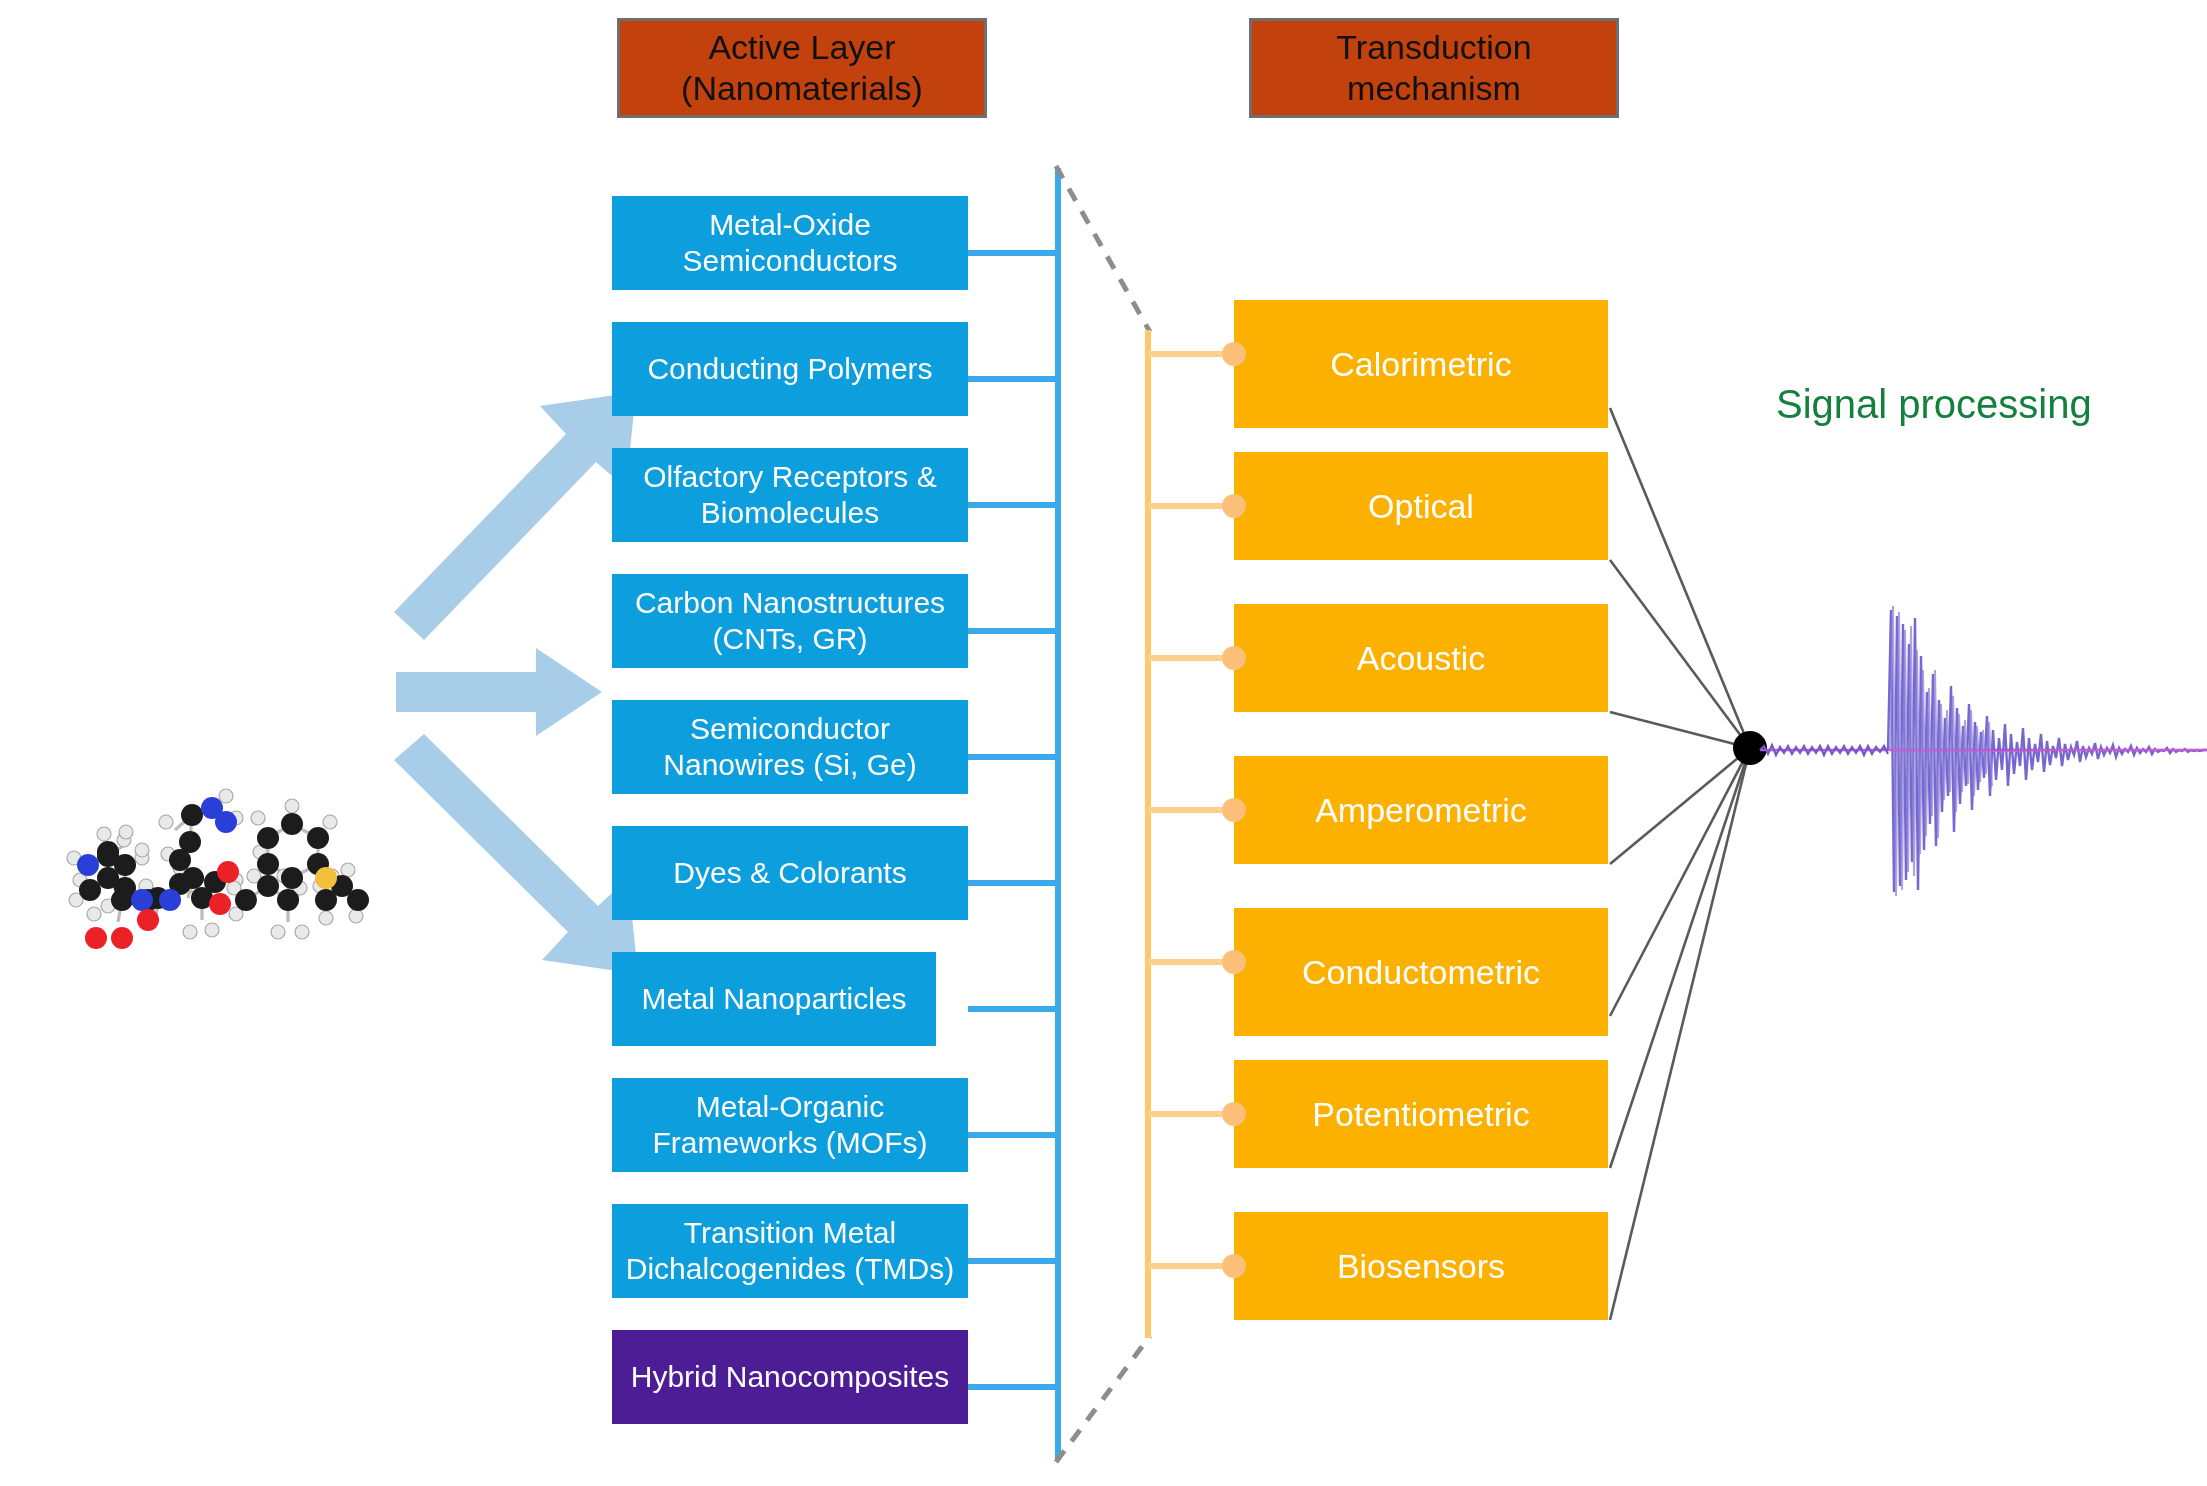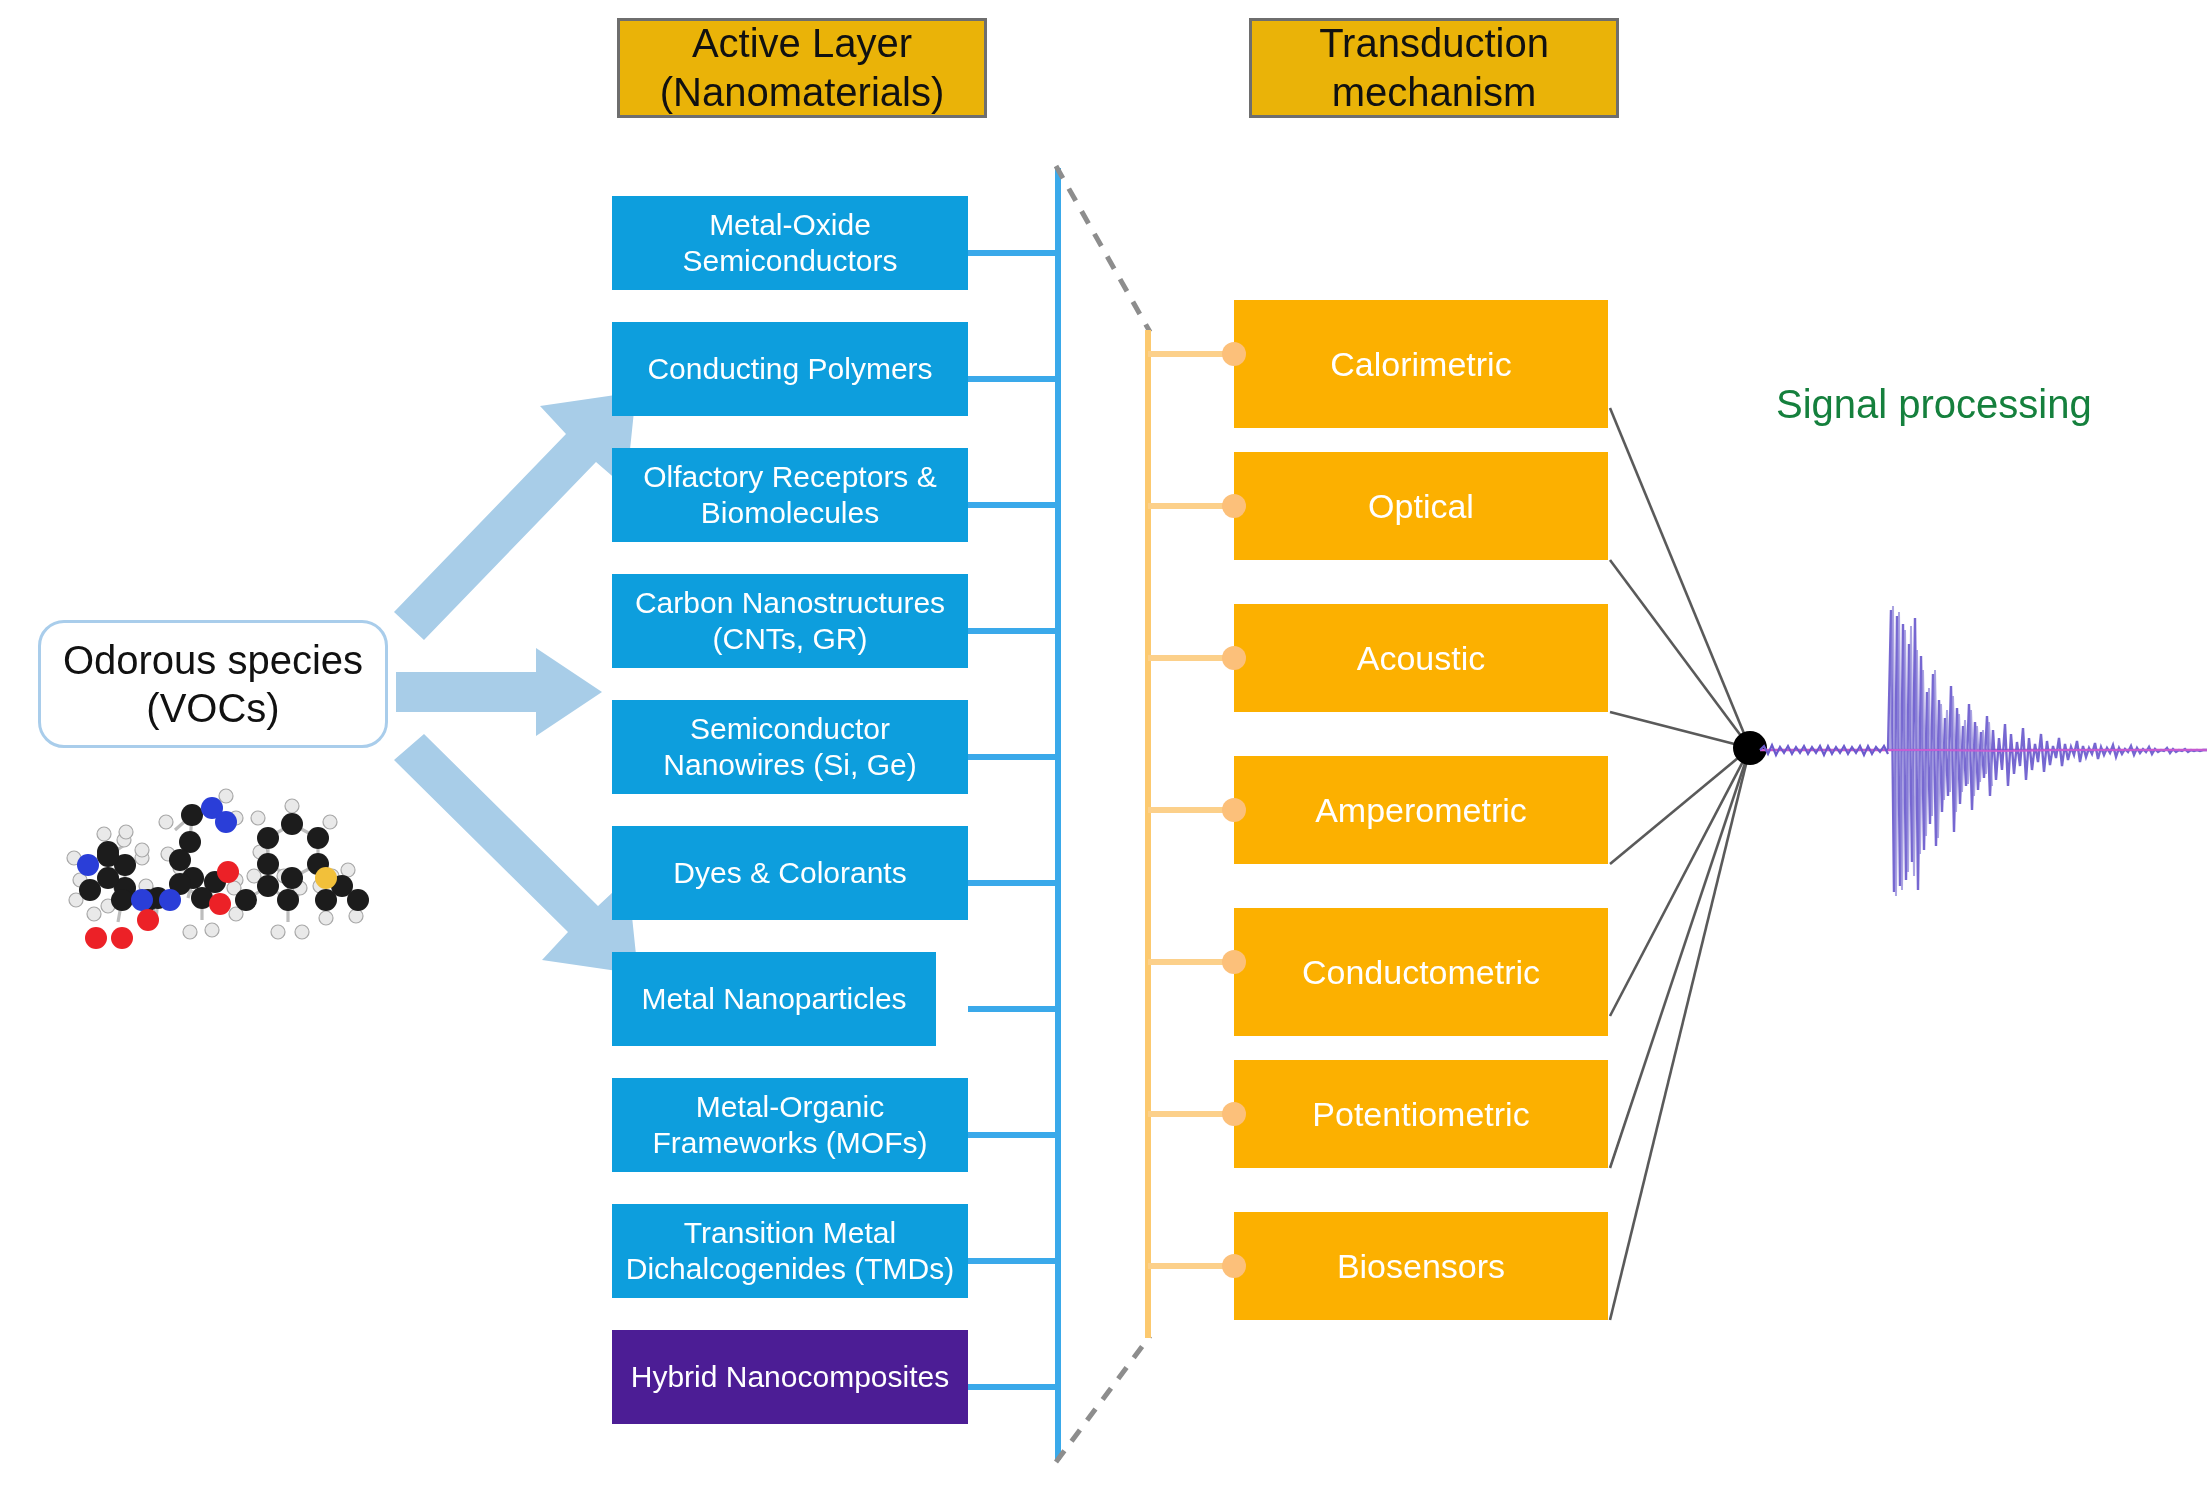--- a/index.html
+++ b/index.html
@@ -2,22 +2,22 @@
 <html><head>
 <meta charset="utf-8">
 <style>
   html,body{margin:0;padding:0;background:#ffffff;}
   body{width:2207px;height:1486px;position:relative;overflow:hidden;
        font-family:"Liberation Sans","DejaVu Sans",sans-serif;-webkit-font-smoothing:antialiased;}
   .stage{position:absolute;left:0;top:0;width:2207px;height:1486px;}
   .abs{position:absolute;box-sizing:border-box;}
 
   
-  .hdr{border:3px solid #6e6e6e;background:#eab308;display:flex;align-items:center;
-       justify-content:center;text-align:center;color:#111;font-size:40px;line-height:1.22;font-weight:400;}
+  .hdr{border:3px solid #6e6e6e;background:#c2410c;display:flex;align-items:center;
+       justify-content:center;text-align:center;color:#111;font-size:34px;line-height:1.22;font-weight:400;}
 
   
   .voc{border:3px solid #a9cdeb;border-radius:26px;background:#fff;display:flex;align-items:center;
        justify-content:center;text-align:center;color:#111;font-size:40px;line-height:1.2;}
 
   
   .nbox{display:flex;align-items:center;justify-content:center;text-align:center;
         color:#ffffff;font-size:30px;line-height:1.2;padding:0 0;}
   .blue{background:#0d9edd;}
   .green{background:#4c1d95;}
@@ -49,26 +49,20 @@
     </div>
   </div>
 
   <div class="abs hdr" style="left:1249px;top:18px;width:370px;height:100px;">
     <div>
       <div>Transduction</div>
       <div>mechanism</div>
     </div>
   </div>
 
-  <div class="abs voc" style="left:38px;top:620px;width:350px;height:128px;">
-    <div>
-      <div>Odorous species</div>
-      <div>(VOCs)</div>
-    </div>
-  </div>
 
   <svg class="abs" style="left:30px;top:760px;width:330px;height:200px;" viewBox="0 0 330 200">
     <defs>
       <g id="mH">
           <circle r="7" fill="#e8e8e8" stroke="#9a9a9a" stroke-width="1.2"></circle>
         </g>
     </defs>
     <g stroke="#bdbdbd" stroke-width="3.2" fill="none">
       <path d="M58,105 L78,92 M78,92 L95,105 M95,105 L95,128 M95,128 L118,140 M118,140 L118,160"></path>
       <path d="M145,70 L162,55 M162,55 L182,48 M182,48 L196,62 M162,55 L160,82 M160,82 L150,100 M150,100 L163,118 M163,118 L185,122 M185,122 L198,112 M163,118 L158,138"></path>

